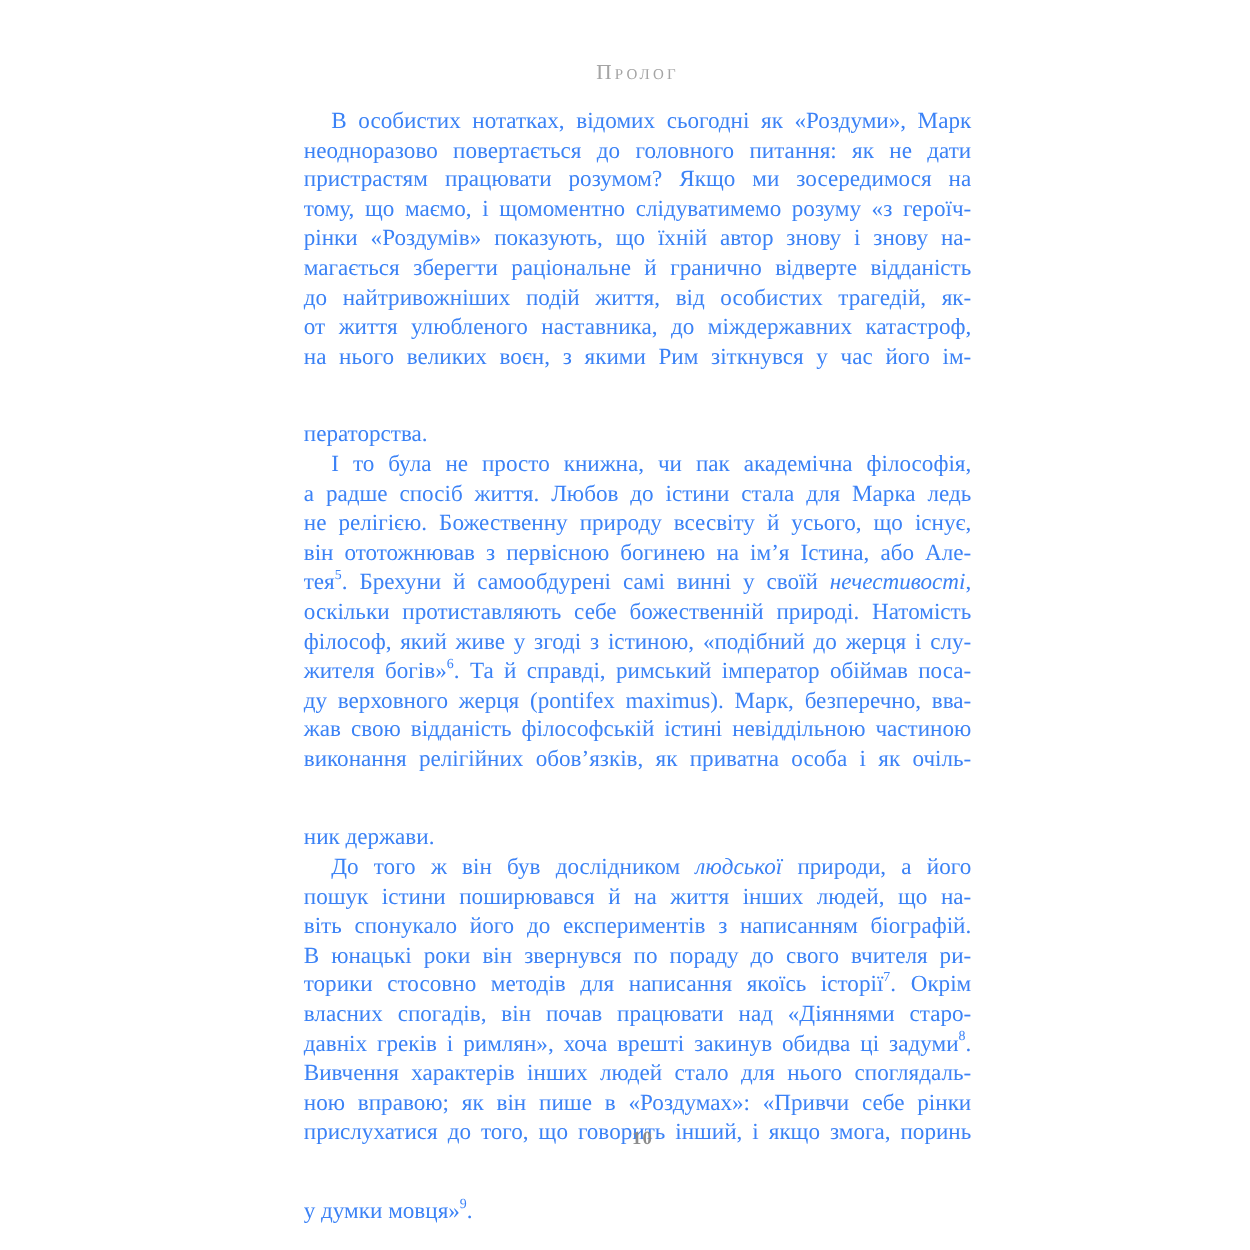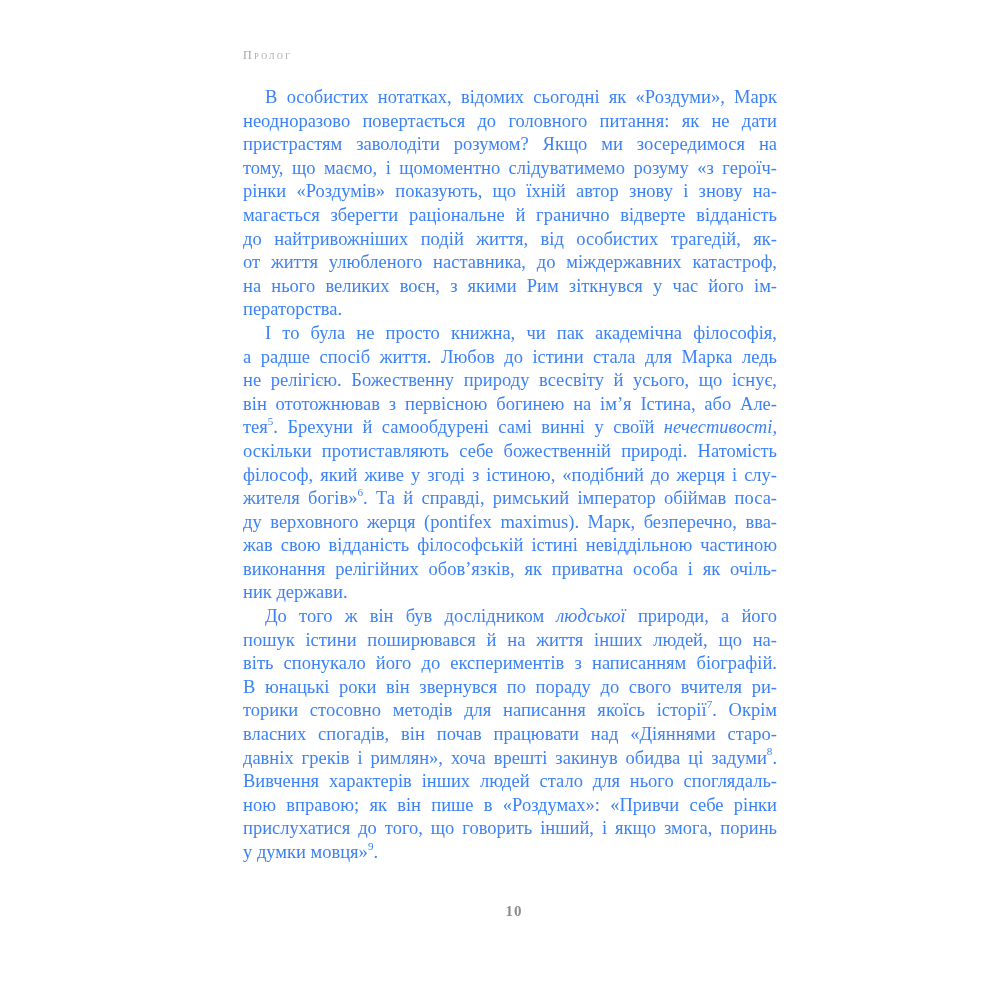--- a/index.html
+++ b/index.html
@@ -20,42 +20,43 @@
     left: 243px;
     top: 0;
     width: 534px;
     height: 1000px;
   }
   .chapter-header {
     position: absolute;
     left: 0;
     top: 48px;
     width: 100%;
-    text-align: left;
+    text-align: center;
     font-variant: small-caps;
     letter-spacing: 2.5px;
-    font-size: 12px;
+    font-size: 17px;
     color: #a4a4a4;
   }
   .text-block {
     position: absolute;
     left: 0;
     top: 86px;
     width: 534px;
     color: #3b82f6;
     font-size: 18.5px;
     line-height: 23.6px;
   }
   .line {
     text-align: justify;
     text-align-last: justify;
     white-space: normal;
   }
   .line.end {
     text-align-last: left;
+    margin-top: 39px;
   }
   .line.indent {
     text-indent: 22px;
   }
   .it {
     font-style: italic;
     margin-top: 12px;
   }
   sup.fn {
     font-size: 0.6em;
@@ -78,21 +79,21 @@
 </style>
 </head>
 <body>
 
 <div class="page">
   <div class="text-column">
     <div class="chapter-header">Пролог</div>
     <div class="text-block" id="text-block">
         <div class="line indent">В особистих нотатках, відомих сьогодні як «Роздуми», Марк</div>
         <div class="line">неодноразово повертається до головного питання: як не дати</div>
-        <div class="line">пристрастям заволодіти розумом? Якщо ми зосередимося на</div>
+        <div class="line">пристрастям працювати розумом? Якщо ми зосередимося на</div>
         <div class="line">тому, що маємо, і щомоментно слідуватимемо розуму «з героїч-</div>
         <div class="line">рінки «Роздумів» показують, що їхній автор знову і знову на-</div>
         <div class="line">магається зберегти раціональне й гранично відверте відданість</div>
         <div class="line">до найтривожніших подій життя, від особистих трагедій, як-</div>
         <div class="line">от життя улюбленого наставника, до міждержавних катастроф,</div>
         <div class="line">на нього великих воєн, з якими Рим зіткнувся у час його ім-</div>
         <div class="line end">ператорства.</div>
         <div class="line indent">І то була не просто книжна, чи пак академічна філософія,</div>
         <div class="line">а радше спосіб життя. Любов до істини стала для Марка ледь</div>
         <div class="line">не релігією. Божественну природу всесвіту й усього, що існує,</div>

